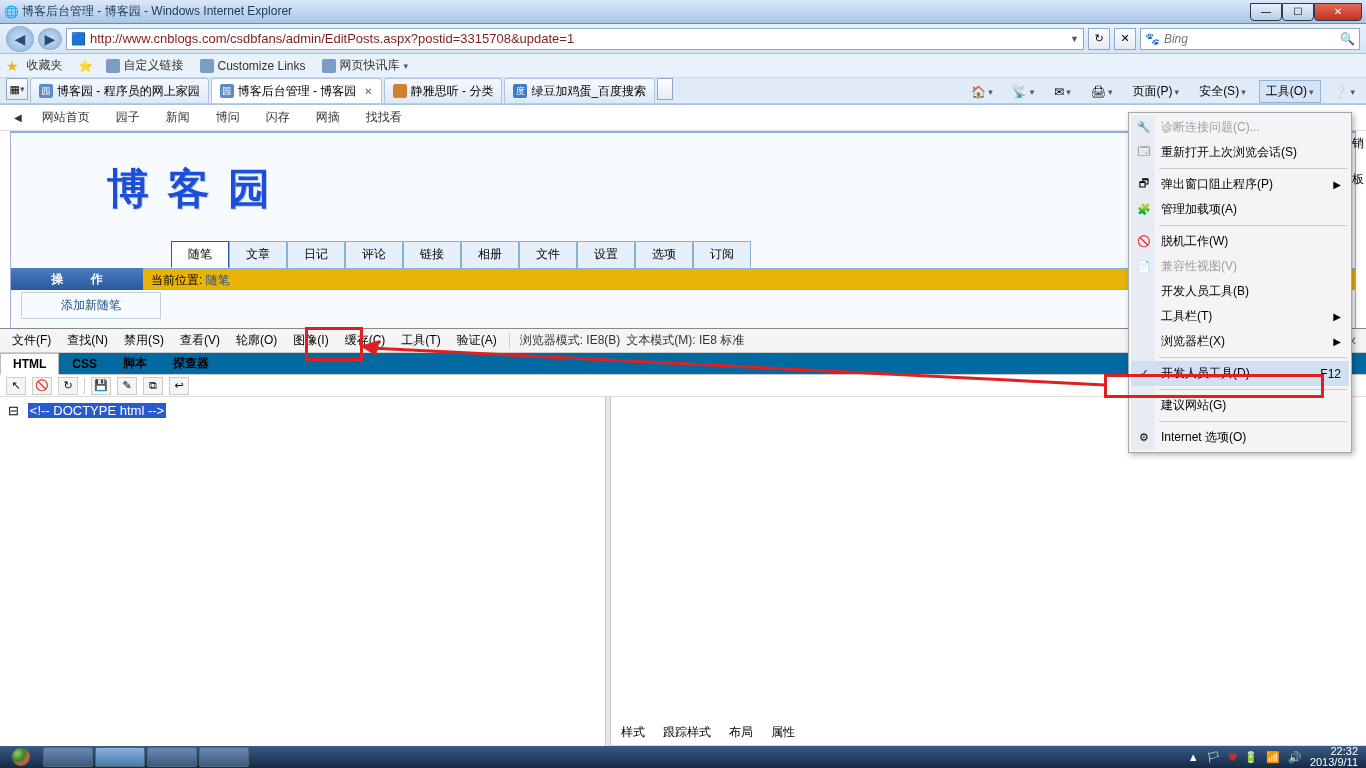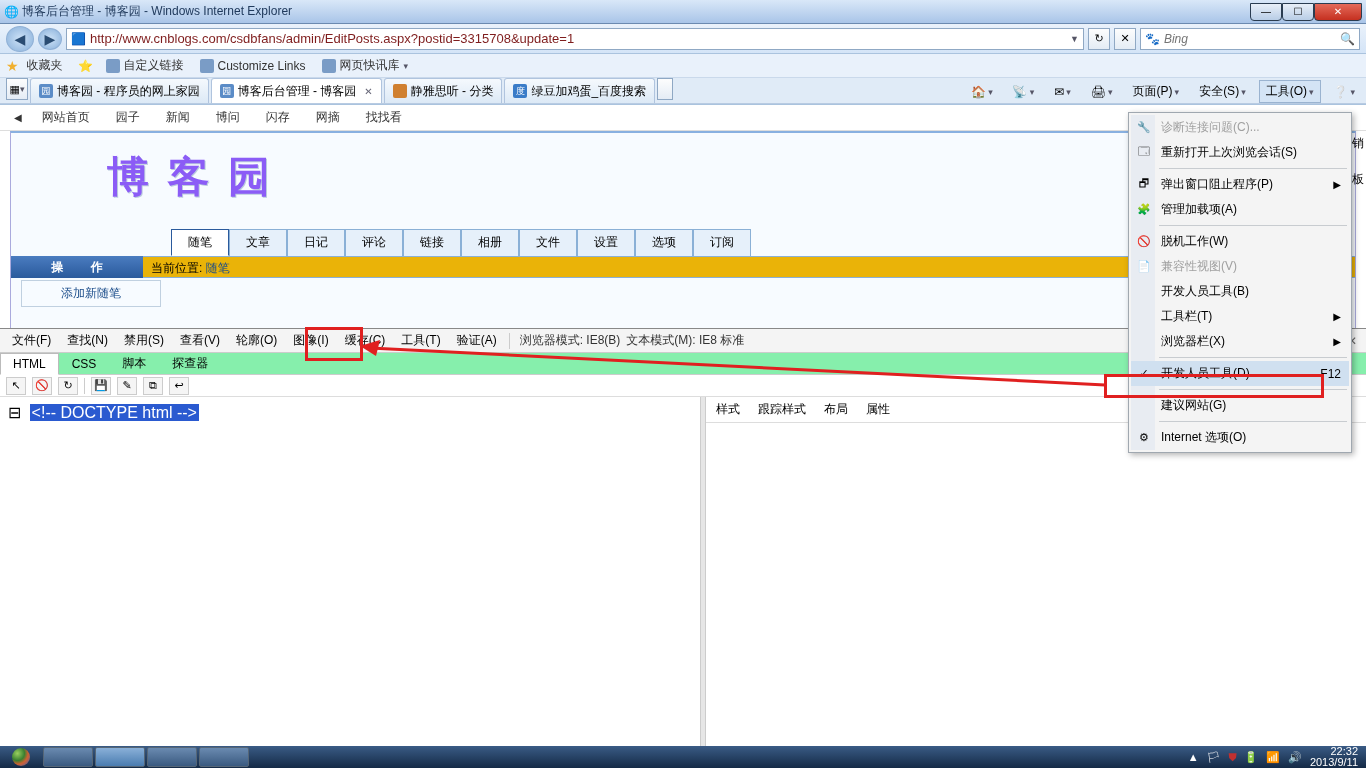--- a/index.html
+++ b/index.html
@@ -38,49 +38,49 @@
 .tabrow .right { position:absolute; right:4px; top:2px; display:flex; gap:6px; align-items:center; }
 .cmdbtn { display:flex; align-items:center; gap:2px; padding: 2px 6px; border:1px solid transparent; font-size:12px; }
 .cmdbtn.active { border:1px solid #9ab3d0; background:#d4e4f5; }
 .drop { font-size:9px; color:#556; }
 
 
 .page { position:absolute; left:0; right:0; top:104px; bottom:22px; border-top:1px solid #aac3de; background:#fff; overflow:hidden; }
 .pagenav { height:26px; background:#fff; display:flex; align-items:center; gap:14px; padding:0 14px; font-size:12px; color:#333; border-bottom:1px solid #ddd; }
 .pagenav .navlink { padding:2px 6px; }
 .pagecontent { position:absolute; top:26px; left:10px; right:10px; bottom:0; border:1px solid #aad; border-top: 2px solid #88b0e0; background:#f7fbff; overflow:hidden; }
-.bloglogo { font-family: KaiTi, serif; font-size: 42px; font-weight:bold; color:#8b5cf6; padding: 16px 0 24px 96px; text-shadow:1px 1px 0 #bcd; letter-spacing:4px; }
+.bloglogo { font-family: KaiTi, serif; font-size: 42px; font-weight:bold; color:#1d4ed8; padding: 28px 0 24px 96px; text-shadow:1px 1px 0 #bcd; letter-spacing:4px; }
 .blogtabs { display:flex; gap:0; padding-left:160px; }
 .blogtab { padding:4px 16px; border:1px solid #8ab0d6; background:#e6f0fa; font-size:12px; border-bottom:none; }
 .blogtab.active { background:#fff; border:1px solid #2a5a9c; border-bottom:1px solid #fff; }
 .opbar { display:flex; height:22px; }
 .opcell { background: linear-gradient(#4a7cc0,#2a5a9c); color:#fff; font-size:12px; padding:3px 0; text-align:center; width:132px; letter-spacing:12px; font-weight:bold; padding-left:12px; }
 .locbar { flex:1; border-top:1px solid #8ab0d6; border-bottom:1px solid #8ab0d6; background:#eab308; padding:3px 8px; font-size:12px; }
 .locbar a { color:#1a4c8a; text-decoration:none; }
 .sidelink { border:1px solid #c0d0e0; margin-left:10px; margin-top:2px; width:140px; padding:4px 0; text-align:center; font-size:12px; color:#1a4c8a; }
 
 
 .devtools { position:absolute; left:0; right:0; top:328px; bottom:22px; background:#fff; border-top:1px solid #888; z-index:5; display:flex; flex-direction:column; }
 .devmenu { height:24px; display:flex; align-items:center; gap:0; padding:0 4px; font-size:12px; border-bottom:1px solid #ccc; background:#f4f4f4; }
 .devmenu .m { padding:4px 8px; }
 .devmenu .sep { width:1px; height:16px; background:#ccc; margin:0 4px; }
 .devmenu .mode { padding-left:6px; color:#333; }
 .devmenu .searchdev { margin-left:auto; width:90px; border:1px solid #bbb; padding:2px 4px; color:#999; font-style:italic; background:#fff; }
 .devmenu .exit { margin-left:6px; width:20px; text-align:center; color:#666; }
-.devtabs { height:22px; display:flex; align-items:center; border-bottom:1px solid #ccc; background:#86efac; font-size:12px; }
+.devtabs { height:22px; display:flex; align-items:center; border-bottom:1px solid #ccc; background:#0369a1; font-size:12px;font-weight:bold; }
 .devtabs .t { padding:3px 12px; border:1px solid transparent; }
 .devtabs .t.active { border:1px solid #bbb; border-bottom:1px solid #fff; background:#fff; }
 .devtoolbar { height:22px; display:flex; gap:6px; align-items:center; padding:0 6px; border-bottom:1px solid #ddd; }
 .tbtn { width:20px; height:18px; border:1px solid #ccc; background:#f5f5f5; font-size:11px; display:flex;align-items:center;justify-content:center;}
 .devbody { flex:1; display:flex; }
-.treepane { flex:1; padding:6px 8px; font-family:"Courier New",monospace; font-size:16px; }
+.treepane { flex:1; padding:6px 8px; font-family:"Courier New",monospace; font-size:13px; }
 .doctype { background:#2a5ad0; color:#fff; padding:0 2px; }
 .htmlnode { color:#a03030; margin-left:10px; }
 .splitter { width:6px; background:#e6e6e6; border-left:1px solid #ccc; border-right:1px solid #ccc; }
-.proppane { width:660px; display:flex; flex-direction:column; }
+.proppane { width:755px; display:flex; flex-direction:column;justify-content:flex-end; }
 .proptabs { display:flex; gap:18px; padding:4px 10px; border-bottom:1px solid #ddd; font-size:12px; } 
 .iestatus { position:absolute; left:0; right:0; bottom:22px; height:22px; background:linear-gradient(#edf3fb,#d8e4f2); border-top:1px solid #b8cbe2; display:flex; align-items:center; padding:0 8px; font-size:12px; z-index:3; }
 .iestatus .mid { margin-left:auto; display:flex; align-items:center; gap:8px; }
 .zoom { display:flex; align-items:center; gap:4px; }
 .globe { width:14px;height:14px;border-radius:50%;background:linear-gradient(#6aa0d8,#2a5a9c); }
 
 
 .taskbar { position:absolute; left:0; right:0; bottom:0; height:22px; background:linear-gradient(#3a5b85,#142a46); display:flex; align-items:center; z-index:30; }
 .startbtn { width:42px; height:22px; display:flex; align-items:center; justify-content:center; }
 .orb { width:18px;height:18px;border-radius:50%; background:radial-gradient(circle at 30% 30%, #9ad060, #3a8030 40%, #d06030 60%, #3060c0);}

